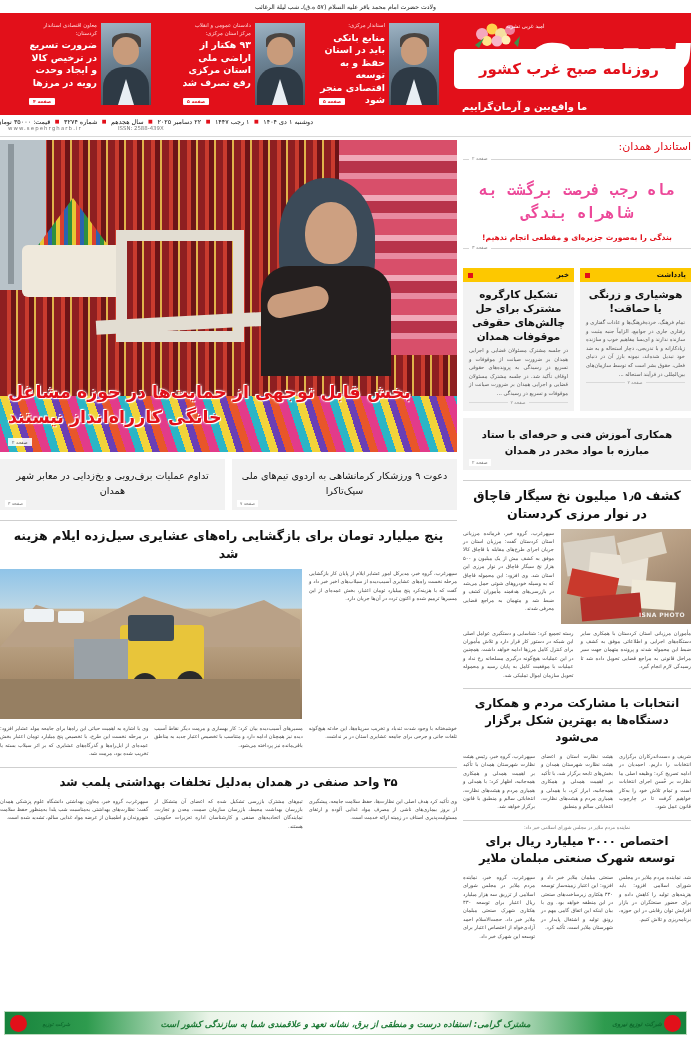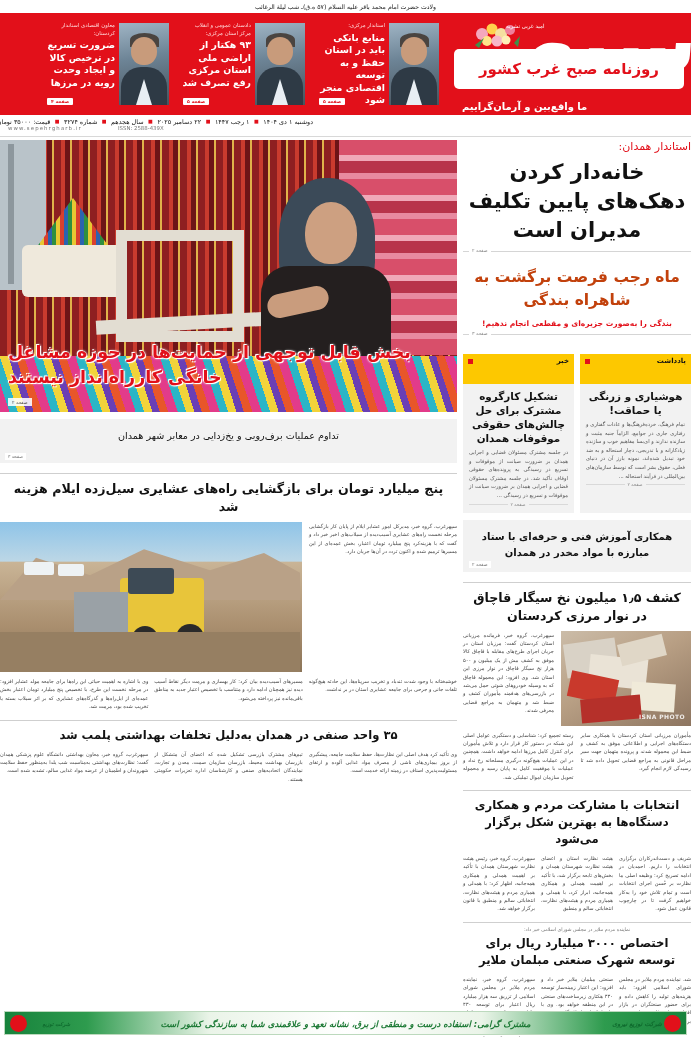--- a/index.html
+++ b/index.html
@@ -99,21 +99,21 @@
   .promo {
     position: absolute;
     top: 6px;
     height: 90px;
     background: #e2101a;
     color: #fff;
     overflow: hidden;
   }
   .promo-1 { right: 248px; width: 128px; }
   .promo-2 { right: 382px; width: 130px; }
-  .promo-3 { right: 518px; width: 130px; }
+  .promo-3 { right: 536px; width: 130px; }
   .promo .ph {
     position: absolute;
     top: 4px; right: 4px;
     width: 50px; height: 82px;
     background: linear-gradient(170deg,#9fb4c4 0%,#6d8496 42%,#48535c 100%);
     overflow: hidden;
   }
   .promo .ph .face {
     position: absolute;
     left: 50%; top: 14px;
@@ -234,37 +234,38 @@
     background: #fff;
     color: #888;
     font-size: 4.6px;
     padding: 0 3px;
   }
   .sub-title {
     text-align: center;
     font-size: 15.5px;
     line-height: 23px;
     font-weight: 700;
-    color: #c2410c;
-    margin-top: 3px;
+    color: #ec4899;
+    margin-top: 9px;
+    font-family: Liberation Mono, monospace;
   }
   .sub-deck {
     text-align: center;
     font-size: 7.6px;
     color: #e2101a;
     font-weight: 700;
     margin-top: 7px;
   }
 
   
   .twobox { display: flex; gap: 6px; margin-top: 8px; direction: rtl; }
   .boxcard { flex: 1; background: #f2f2f2; position: relative; }
   .boxhead {
     background: #fdc800;
-    height: 30px;
+    height: 14px;
     position: relative;
     padding-left: 12px;
   }
   .boxhead .lbl {
     position: absolute; right: 5px; top: 0;
     line-height: 14px;
     font-size: 7px; font-weight: 700; color: #111;
   }
   .boxhead .sq {
     position: absolute; left: 5px; top: 4.5px;
@@ -317,21 +318,21 @@
     bottom: 4px; left: 6px;
     background: #fff;
     color: #777;
     font-size: 4.6px;
     padding: 1px 3px;
   }
 
   
   .photo-main {
     position: relative;
-    width: 457px; height: 272px;
+    width: 457px; height: 312px;
     overflow: hidden;
     background: #bef264;
   }
   .photo-overlay-title {
     position: absolute;
     bottom: 22px; right: 8px; left: 8px;
     text-align: left;
     color: #e2101a;
     font-size: 17.5px;
     line-height: 25px;
@@ -553,21 +554,20 @@
       
     </div>
     <div class="website">www.sepehrgharb.ir</div>
     <div class="issn">ISSN: 2588-439X</div>
   </div>
 
   <div class="col-left">
 
     <div>
       <div class="lead-kicker">استاندار همدان:</div>
-      <div class="lead-title">خانه‌دار کردن دهک‌های پایین تکلیف مدیران است</div>
       <div class="rule-row">
         <span class="pg">صفحه ۲</span>
       </div>
     </div>
 
     <div>
       <div class="sub-title">ماه رجب فرصت برگشت به شاهراه بندگی</div>
       <div class="sub-deck">بندگی را به‌صورت جزیره‌ای و مقطعی انجام ندهیم!</div>
       <div class="rule-row">
         <span class="pg">صفحه ۳</span>
@@ -678,20 +678,24 @@
         <div style="position:absolute;right:128px;top:150px;width:62px;height:24px;border-radius:12px;background:#c99c7d;transform:rotate(-12deg);"></div>
 
         <div style="position:absolute;left:0;bottom:0;width:457px;height:56px;background:
              repeating-linear-gradient(72deg,#e23b8a 0px,#e23b8a 9px,#2bb5c6 9px,#2bb5c6 17px,#f2d33a 17px,#f2d33a 25px,#6a3fb5 25px,#6a3fb5 32px,#e8562a 32px,#e8562a 40px);"></div>
       </div>
       <div class="photo-overlay-title">بخش قابل توجهی از حمایت‌ها در حوزه مشاغل خانگی کارراه‌انداز نیستند</div>
       <div class="photo-pg">صفحه ۲</div>
     </div>
 
     <div class="photostrips">
+      <div class="pstrip">
+        <div class="pt">دعوت ۹ ورزشکار کرمانشاهی به اردوی تیم‌های ملی سپک‌تاکرا</div>
+        <span class="pg">صفحه ۷</span>
+      </div>
       <div class="pstrip">
         <div class="pt">تداوم عملیات برف‌روبی و یخ‌زدایی در معابر شهر همدان</div>
         <span class="pg">صفحه ۳</span>
       </div>
     </div>
 
     <div style="margin-top:10px;">
       <div class="hline"></div>
       <div class="art-title">پنج میلیارد تومان برای بازگشایی راه‌های عشایری سیل‌زده ایلام هزینه شد</div>
       <div class="cols2">

